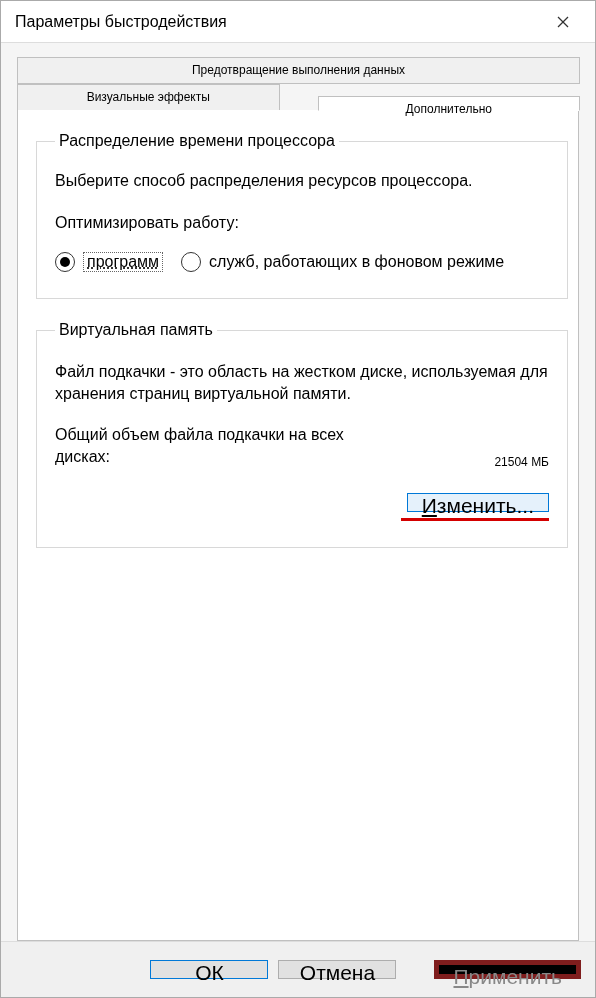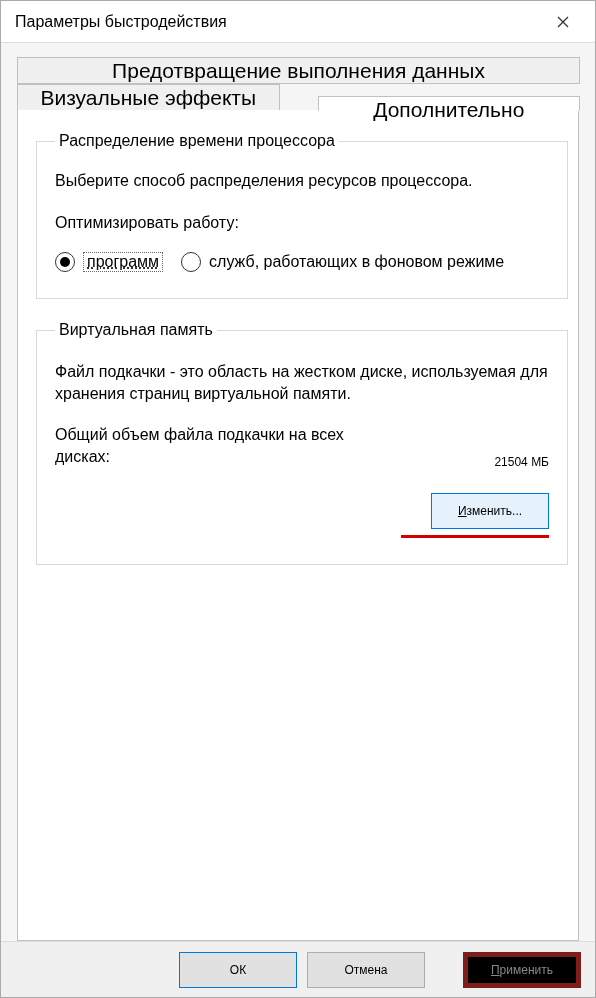--- a/index.html
+++ b/index.html
@@ -43,21 +43,21 @@
     flex: 1;
   }
   .tab-row {
     display: flex;
     height: 27px;
     gap: 39px;
   }
   .tab-row.bottom .tab { flex: 1; }
   .tab {
     text-align: center;
-    font-size: 21px;
+    font-size: 12px;
     line-height: 25px;
     border: 1px solid #c0c0c0;
     background: #fff;
     margin-right: -1px;
     cursor: default;
   }
   .tab.active {
     background: #fff;
     border-bottom: 1px solid #fff;
     position: relative; z-index: 2; margin-top: 12px;
@@ -133,22 +133,22 @@
     display: flex;
     font-size: 16px;
   }
   .vm-total-label { flex: 1; line-height: 1.4; max-width: 330px; }
   .vm-total-value { font-size: 12px; align-self: flex-end; margin-left: auto; }
   .change-row {
     display: flex; justify-content: flex-end;
     margin-top: 24px;
   }
   .btn {
-    min-width: 118px; height: 36px;
-    font-size: 12px;
+    min-width: 118px; height: 19px;
+    font-size: 21px;
     background: #e1e1e1;
     border: 1px solid #adadad;
     cursor: default;
     padding: 0 14px;
   }
   .btn.highlight {
     background: #e5f1fb;
     border: 1px solid #0078d7;
   }
   .accel { text-decoration: underline; }

